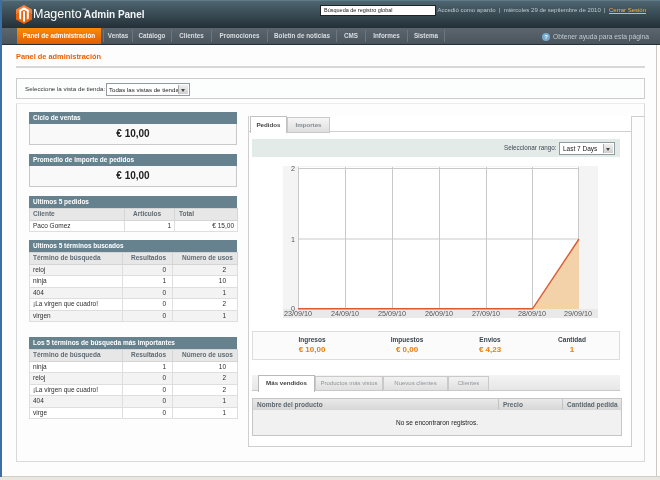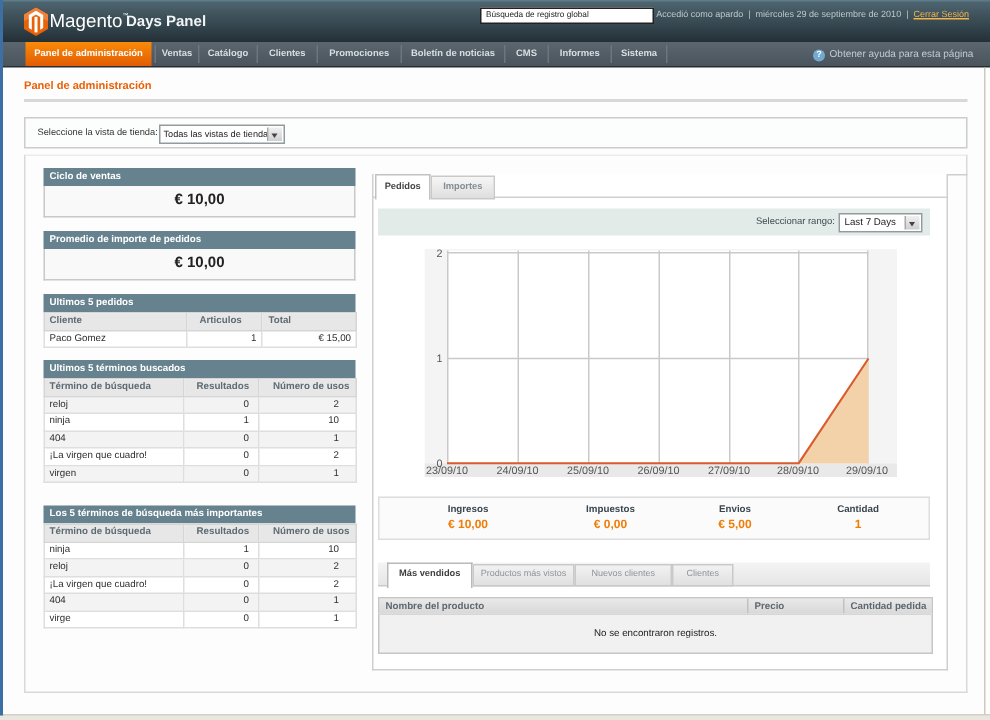--- a/index.html
+++ b/index.html
@@ -59,21 +59,21 @@
 
   <div class="abs" id="hdr"></div>
   <div class="abs" style="left:0;top:0;width:660px;height:1px;background:#5d7b8a;"></div>
   <svg class="abs" style="left:16px;top:5px" width="16" height="19" viewBox="0 0 16 19">
     <polygon points="8,0 16,4.6 16,14.4 8,19 0,14.4 0,4.6" fill="#e8620a"></polygon>
     <polygon points="8,0 16,4.6 16,9 8,5 0,9 0,4.6" fill="#f08038"></polygon>
     <path d="M8,2.2 L3.2,5 L3.2,13.6 L5.2,14.8 L5.2,6.3 L8,4.7 L10.8,6.3 L10.8,14.8 L12.8,13.6 L12.8,5 Z" fill="#fff"></path>
     <rect x="7" y="6.2" width="2" height="10.4" fill="#fff"></rect>
   </svg>
   <div class="abs" style="left:33px;top:7px;color:#fff;font-size:12.5px;">Magento<span style="font-size:4px;vertical-align:top;">™</span></div>
-  <div class="abs" style="left:84px;top:9px;color:#f2f5f6;font-size:10px;font-weight:bold;">Days Panel</div>
+  <div class="abs" style="left:84px;top:9px;color:#f2f5f6;font-size:10px;font-weight:bold;">Admin Panel</div>
   <div class="abs" style="left:320px;top:5px;width:114px;height:9px;background:#fff;border:1px solid #222;"></div>
   <div class="abs" style="left:324px;top:7px;font-size:5.5px;color:#222;">Búsqueda de registro global</div>
   <div class="abs" style="right:14px;top:7px;font-size:6px;color:#bcc7cd;">Accedió como apardo&nbsp; | &nbsp;miércoles 29 de septiembre de 2010&nbsp; | &nbsp;<span style="color:#f2b44c;text-decoration:underline;">Cerrar Sesión</span></div>
 
   <div class="abs" id="nav"></div>
   <div class="abs" id="activetab">Panel de administración</div>
   <div class="abs navitem" style="left:104px;width:28px;">Ventas</div>
   <div class="abs navitem" style="left:133px;width:38px;">Catálogo</div>
   <div class="abs navitem" style="left:172px;width:39px;">Clientes</div>
   <div class="abs navitem" style="left:212px;width:55px;">Promociones</div>
@@ -256,21 +256,21 @@
       <text x="295" y="150" text-anchor="middle">29/09/10</text>
     </g>
   </svg>
 
   <div class="abs" id="totals"></div>
   <div class="abs tot-l" style="left:267px;">Ingresos</div>
   <div class="abs tot-v" style="left:267px;">€ 10,00</div>
   <div class="abs tot-l" style="left:362px;">Impuestos</div>
   <div class="abs tot-v" style="left:362px;">€ 0,00</div>
   <div class="abs tot-l" style="left:445px;">Envios</div>
-  <div class="abs tot-v" style="left:445px;">€ 5,00</div>
+  <div class="abs tot-v" style="left:445px;">€ 4,23</div>
   <div class="abs tot-l" style="left:527px;">Cantidad</div>
   <div class="abs tot-v" style="left:527px;">1</div>
 
   <div class="abs" id="tabstrip"></div>
   <div class="abs btab off" style="left:315px;width:66px;">Productos más vistos</div>
   <div class="abs btab off" style="left:383px;width:63px;">Nuevos clientes</div>
   <div class="abs btab off" style="left:448px;width:39px;">Clientes</div>
   <div class="abs btab on" style="left:258px;width:55px;">Más vendidos</div>
   <div class="abs" id="ghead">
     <div style="left:4px;">Nombre del producto</div>

